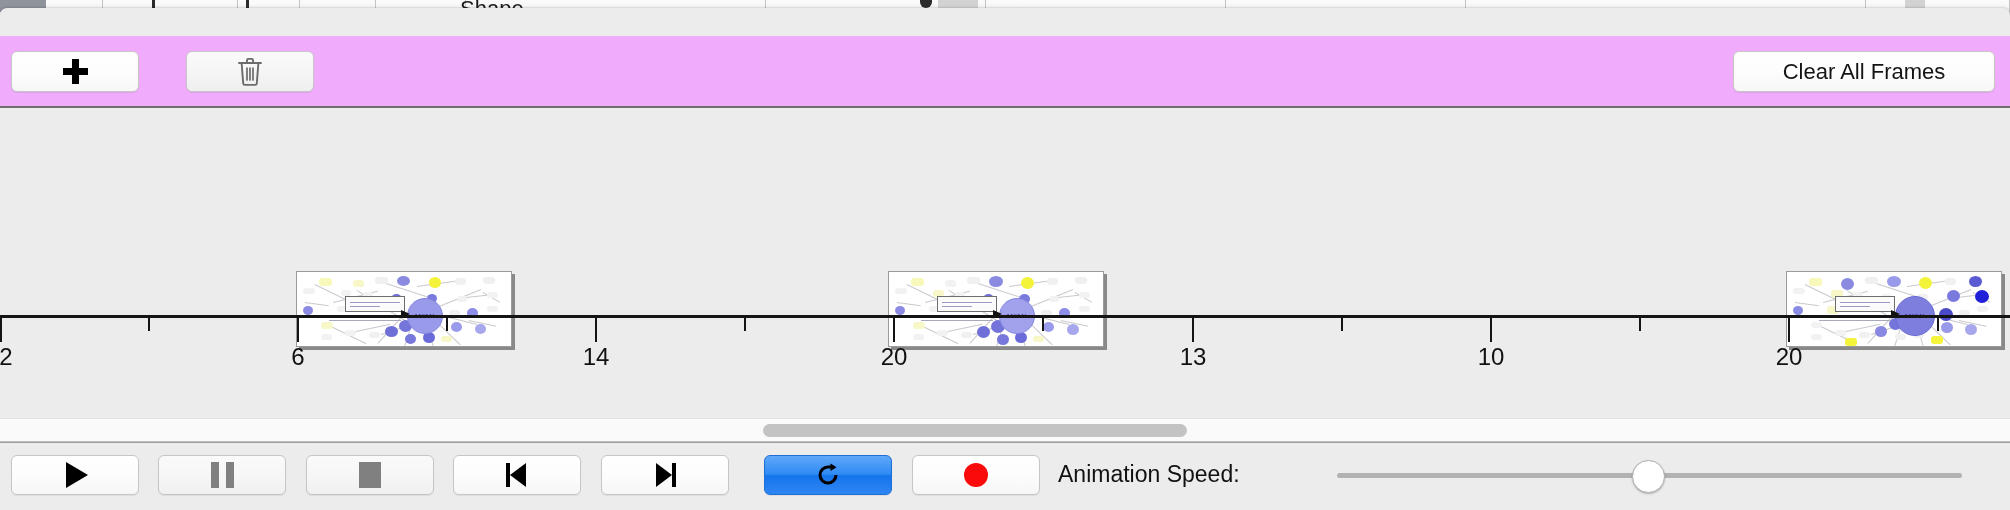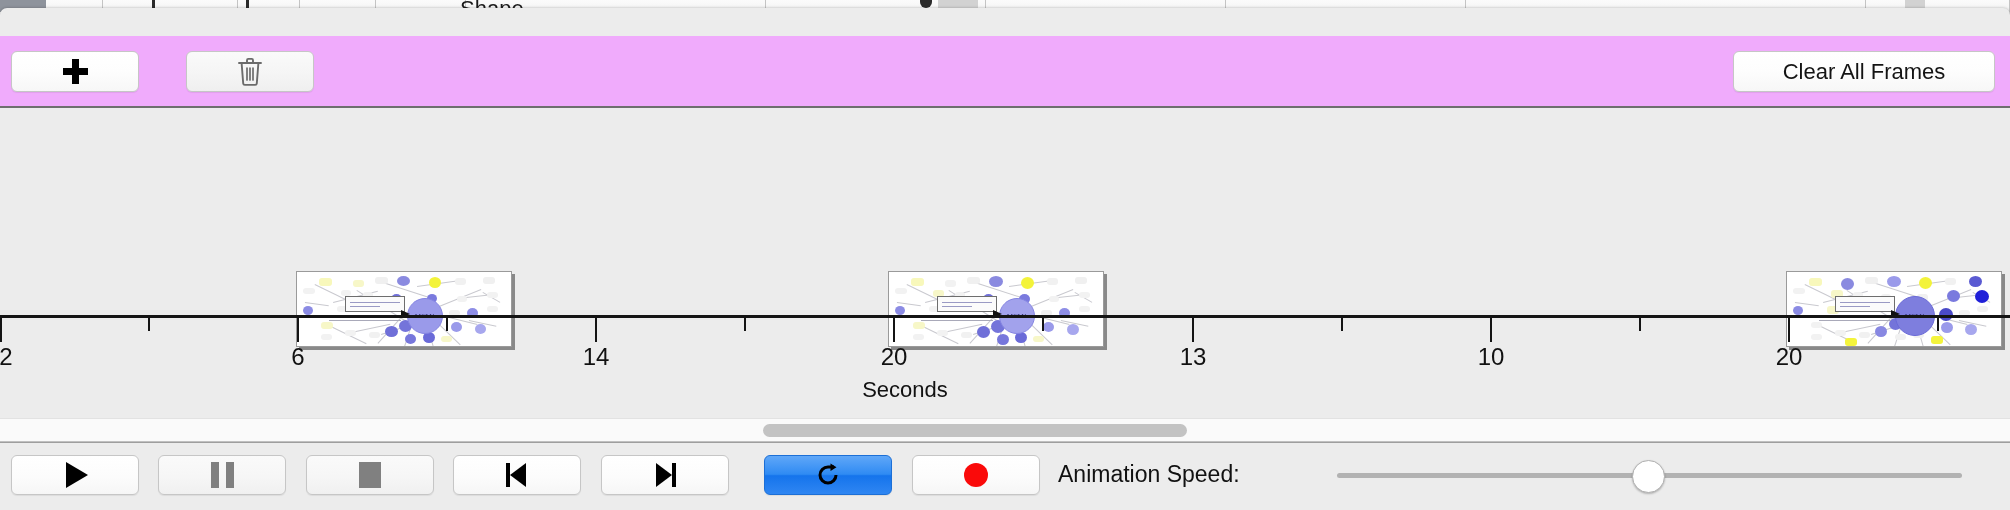--- a/index.html
+++ b/index.html
@@ -586,23 +586,20 @@
       <div class="tick minor" style="left:1937px;"></div>
 
       <div class="tick-label" style="left:6px;">2</div>
       <div class="tick-label" style="left:298px;">6</div>
       <div class="tick-label" style="left:596px;">14</div>
       <div class="tick-label" style="left:894px;">20</div>
       <div class="tick-label" style="left:1193px;">13</div>
       <div class="tick-label" style="left:1491px;">10</div>
       <div class="tick-label" style="left:1789px;">20</div>
 
-      <div id="axis-title">
-        <span id="axis-title-inner">Seconds</span>
-      </div>
     </div>
   </div>
 
   <div id="hscroll">
     <div id="hscroll-thumb"></div>
   </div>
 
   <div id="playbar">
     <div class="pb-btn white" id="play-button">
       <span class="tri-play"></span>

